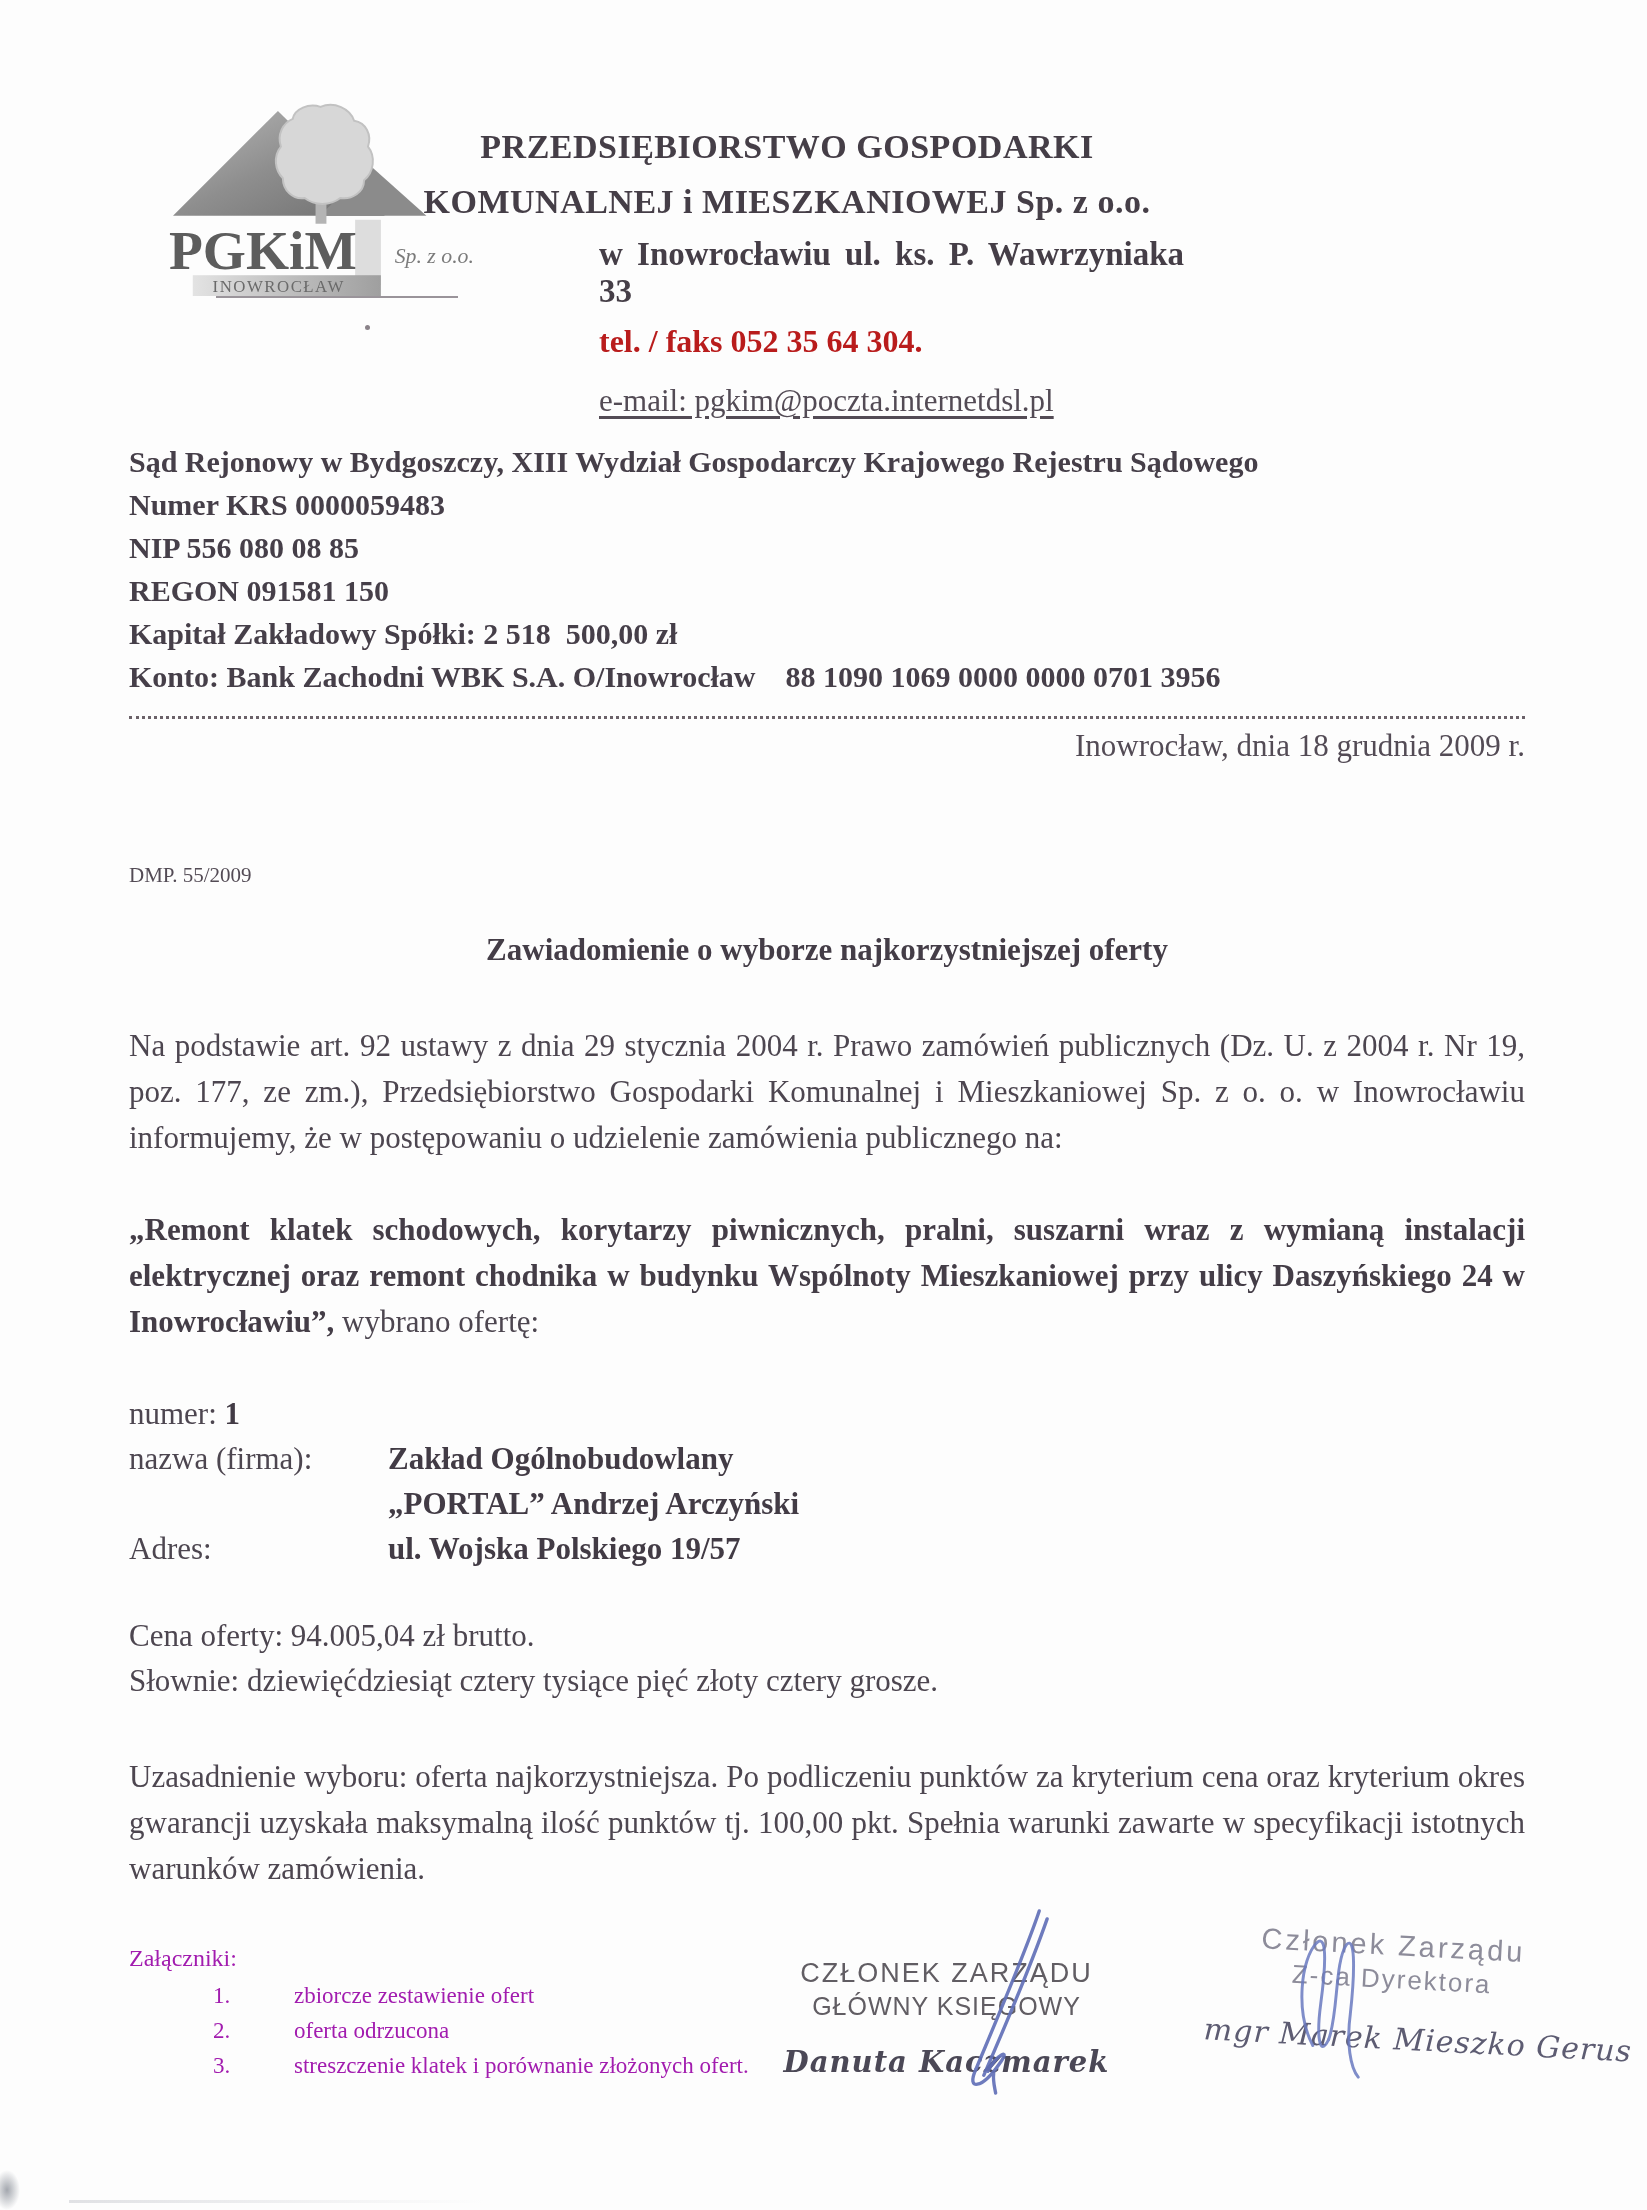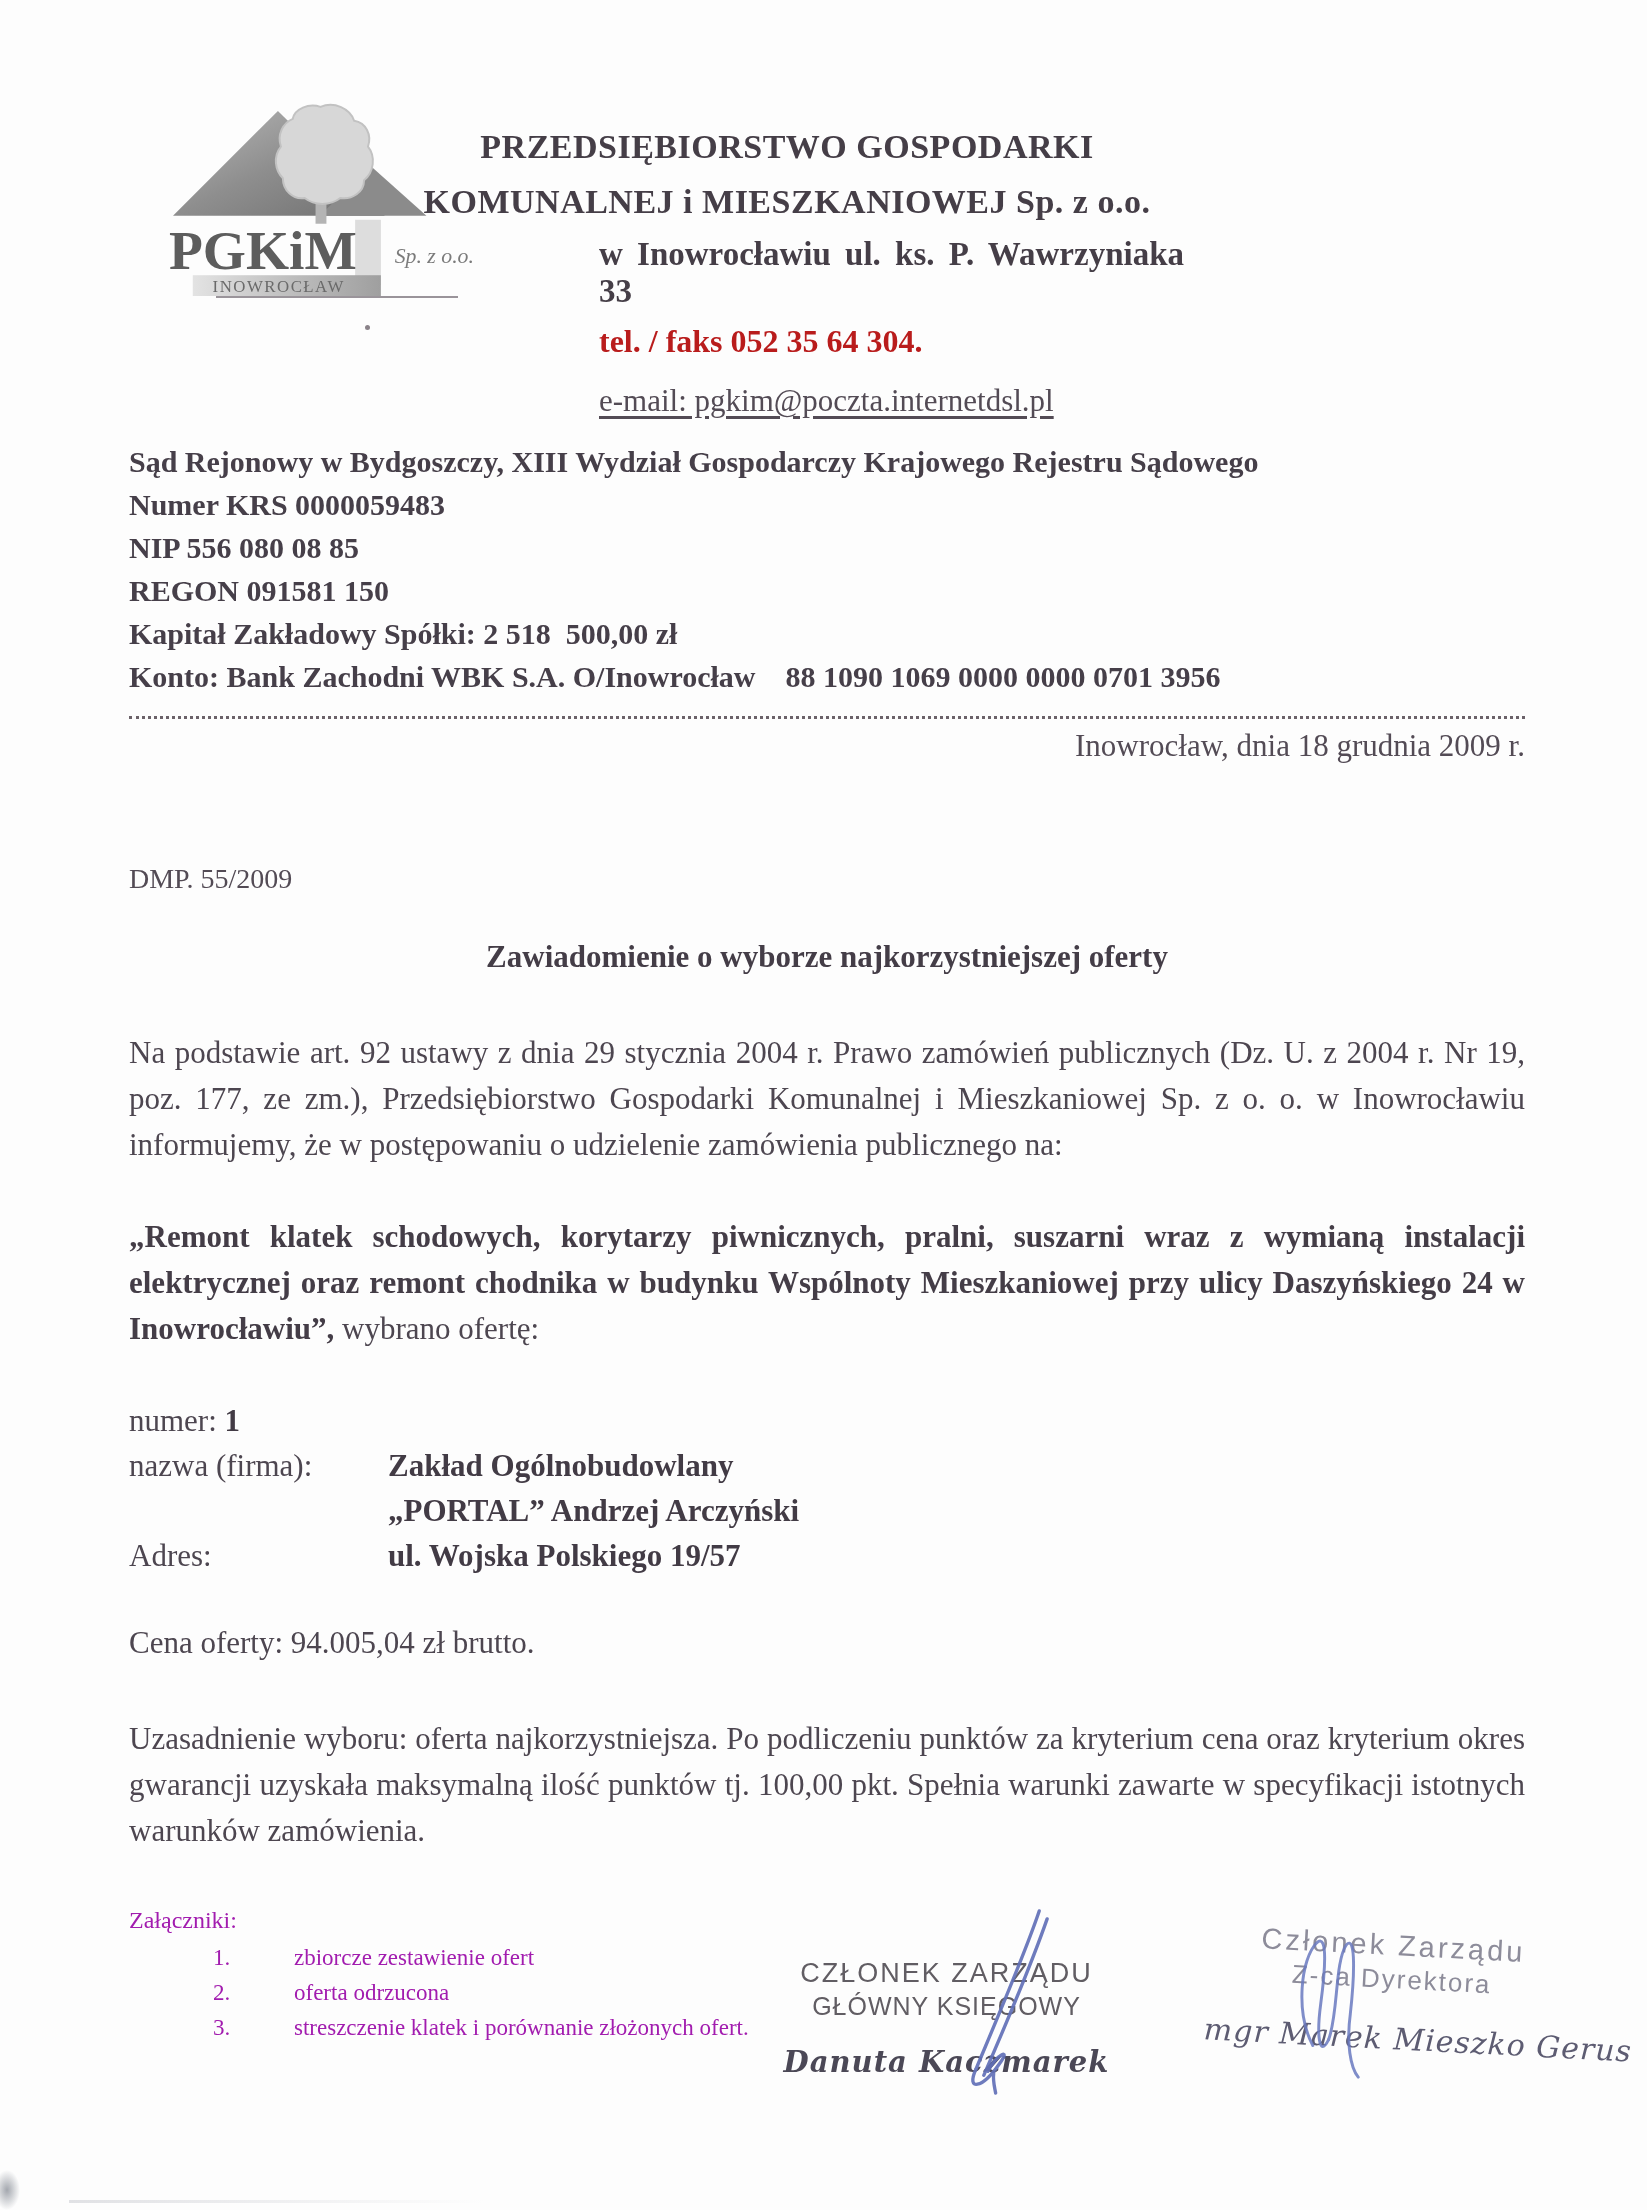--- a/index.html
+++ b/index.html
@@ -18,21 +18,21 @@
   .head-l1,.head-l2{font-weight:bold;font-size:34px;line-height:40px;text-align:center;color:#453e47;letter-spacing:0.5px;}
   .head-l2{margin-top:15px;}
   .head-l3{margin-top:14px;margin-left:213px;font-weight:bold;font-size:33px;color:#453e47;word-spacing:6px;}
   .head-l4{margin-top:13px;margin-left:213px;font-weight:bold;font-size:32px;color:#b91c1c;}
   .head-email{margin-top:23px;margin-left:213px;font-size:31px;color:#534b55;text-decoration:underline;text-underline-offset:5px;}
   
   .content{position:absolute;left:129px;top:440px;width:1396px;}
   .registry div{font-weight:bold;font-size:30px;line-height:43px;color:#463f49;white-space:pre-wrap;}
   .dotted-rule{margin-top:18px;border-top:3px dotted #6b6269;height:0;}
   .dateline{margin-top:9px;text-align:right;font-size:31px;color:#534b55;}
-  .ref{margin-top:99px;font-size:28px;color:#534b55;}
+  .ref{margin-top:99px;font-size:21px;color:#534b55;}
   .title{margin:44px 0 0 0;text-align:center;font-size:31px;font-weight:bold;color:#443d47;}
   .para{margin:0;font-size:31px;line-height:46px;text-align:justify;color:#4d4650;}
   .p1{margin-top:55px;}
   .p2{margin-top:46px;font-weight:bold;color:#443d47;}
   .p2 .tail{font-weight:normal;color:#4d4650;}
   .p3{margin-top:51px;}
   
   .offer{margin-top:46px;font-size:31px;line-height:45px;color:#4d4650;}
   .offer b{color:#423b45;}
   .offer-grid{display:grid;grid-template-columns:259px 1fr;}
@@ -128,20 +128,21 @@
         <span></span>
           <b>„PORTAL” Andrzej Arczyński</b>
         <span>Adres:</span>
           <b>ul. Wojska Polskiego 19/57</b>
         <span></span>
       </div>
     </div>
 
     <div class="cena-block">
       <div>Cena oferty: 94.005,04 zł brutto.</div>
+      <div>Słownie: dziewięćdziesiąt cztery tysiące pięć złoty cztery grosze.</div>
     </div>
 
     <p class="para p3">Uzasadnienie wyboru: oferta najkorzystniejsza. Po podliczeniu punktów za kryterium cena oraz kryterium okres gwarancji uzyskała maksymalną ilość punktów tj. 100,00 pkt. Spełnia warunki zawarte w specyfikacji istotnych warunków zamówienia.</p>
 
     <div class="attachments">
       <div class="att-label">Załączniki:</div>
       <ol class="att-list">
         <li>zbiorcze zestawienie ofert</li>
         <li>oferta odrzucona</li>
         <li>streszczenie klatek i porównanie złożonych ofert.</li>

